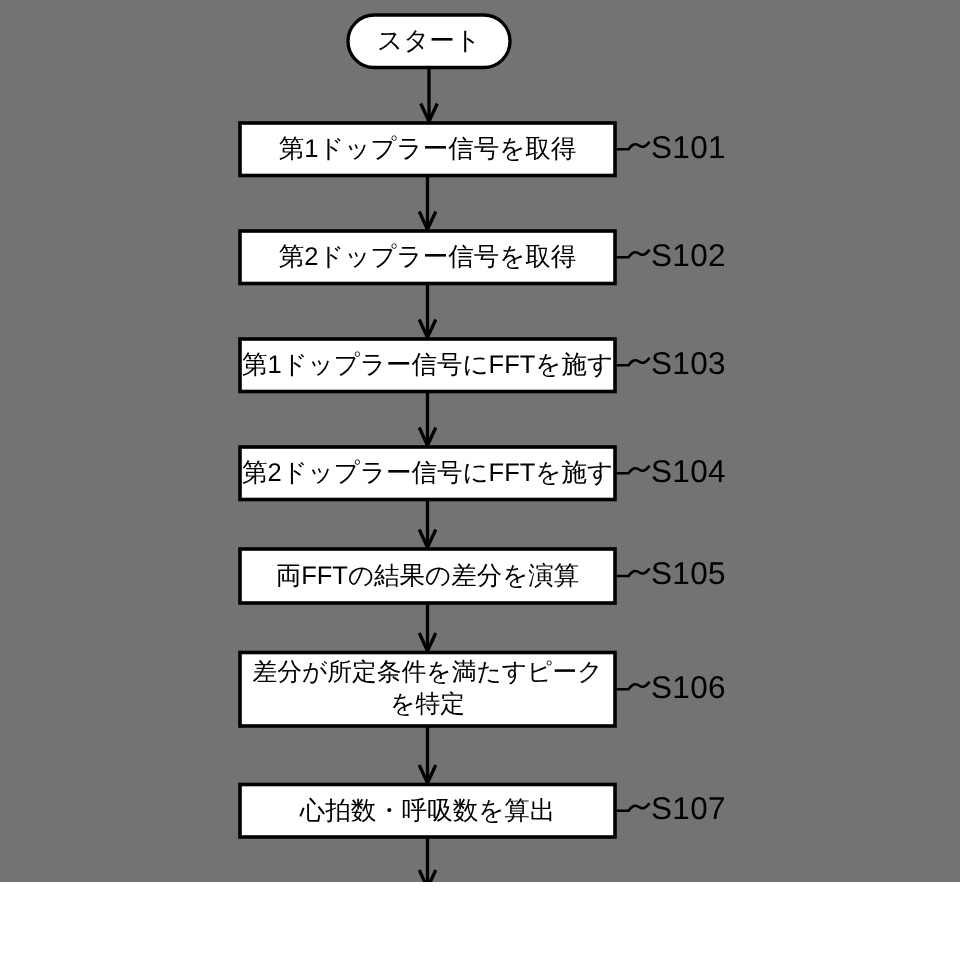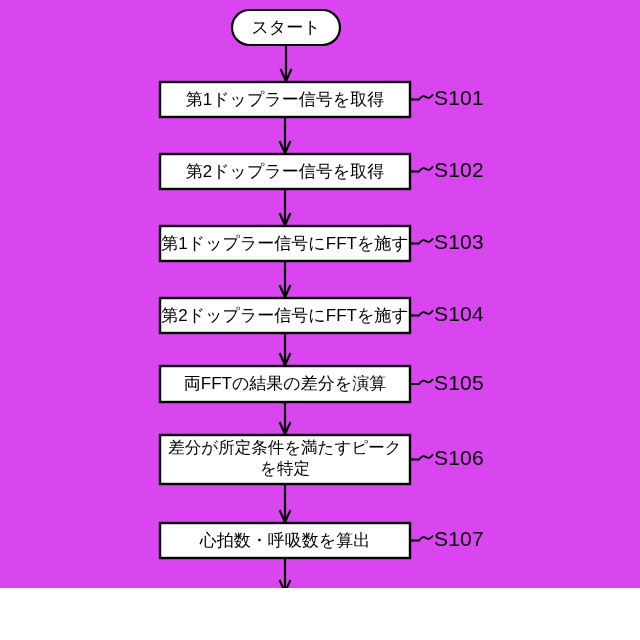--- a/index.html
+++ b/index.html
@@ -8,21 +8,21 @@
     padding: 0;
     background: #ffffff;
   }
   body {
     font-family: "Liberation Sans", "DejaVu Sans", sans-serif;
   }
   #canvas {
     position: relative;
     width: 640px;
     height: 588px;
-    background: #d946ef;
+    background: #737373;
     overflow: hidden;
   }
   svg#flow {
     position: absolute;
     left: 0;
     top: 0;
     width: 640px;
     height: 640px;
   }
   .term-shape {

